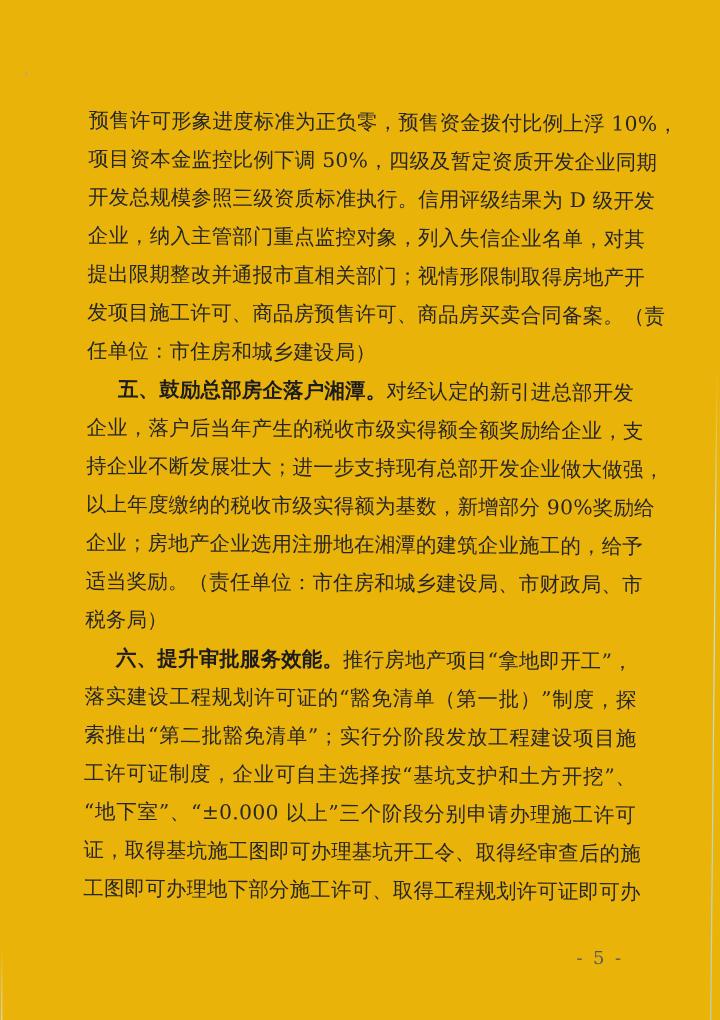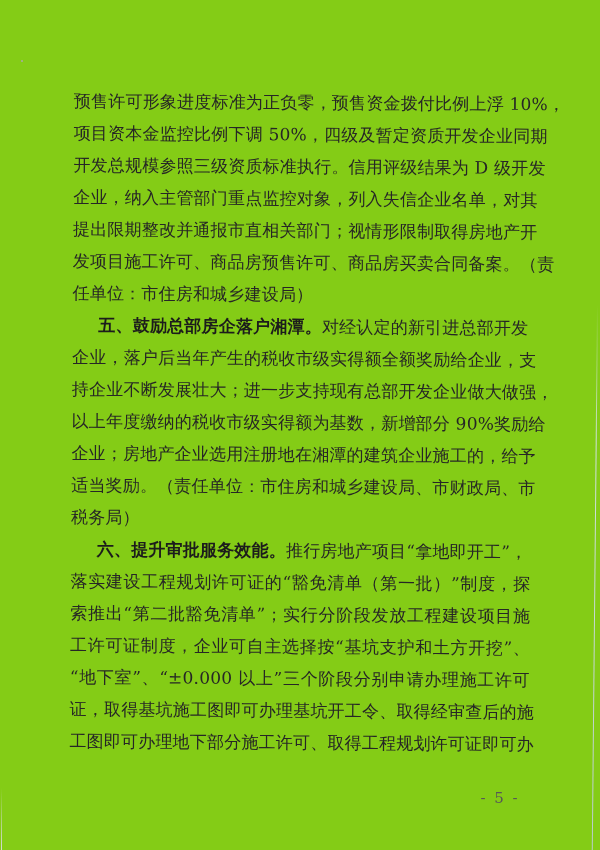--- a/index.html
+++ b/index.html
@@ -1,21 +1,21 @@
 <!DOCTYPE html>
 <html><head>
 <meta charset="utf-8">
 <style>
   * { margin: 0; padding: 0; box-sizing: border-box; }
   html, body { background: #ffffff; }
   .sheet {
     position: relative;
     width: 600px;
     height: 850px;
-    background: #84cc16;
+    background: #eab308;
     overflow: hidden;
     font-family: "DejaVu Serif", "Liberation Serif", serif;
   }
   .textblock {
     position: absolute;
     top: 88px;
     left: 74px;
     width: 460px;
     transform: rotate(0.4deg);
     transform-origin: 460px 0;

